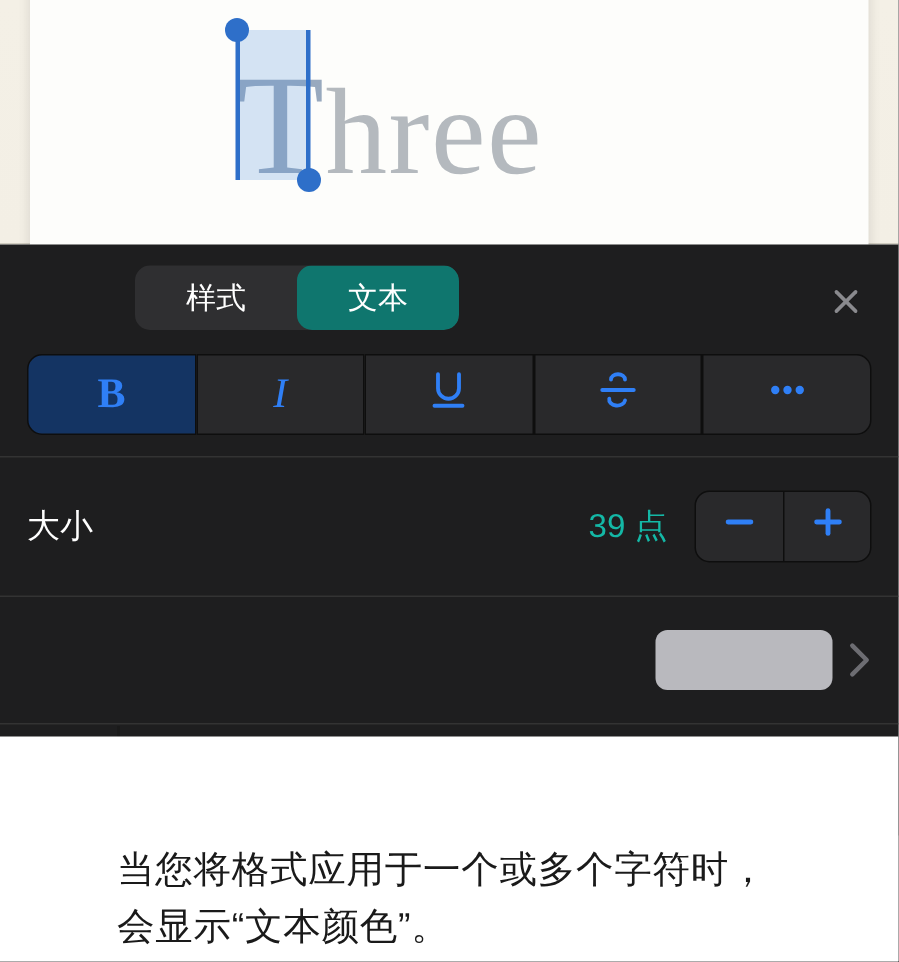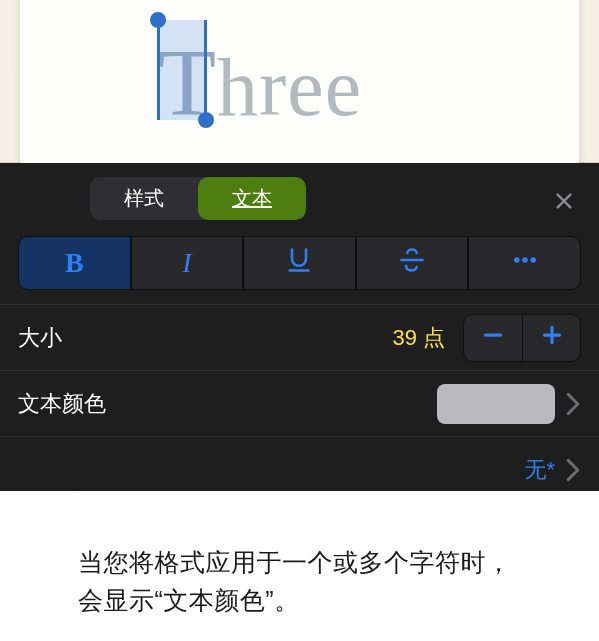--- a/index.html
+++ b/index.html
@@ -72,23 +72,22 @@
       border-radius: 10px;
       overflow: hidden;
     }
     .seg {
       padding: 8px 34px;
       font-size: 20px;
       color: #fff;
       cursor: pointer;
     }
     .seg.active {
-      background: #4d7c0f;
+      background: #0f766e;
       border-radius: 10px;
-      text-decoration: underline;
     }
     .close-x {
       margin-left: auto;
       width: 34px; height: 34px;
       display: flex; align-items: center; justify-content: center;
       color: #8a8a8e;
       cursor: pointer;
     }
     .close-x svg { width: 22px; height: 22px; }
 
@@ -110,28 +109,28 @@
     .style-btn.first { border-radius: 10px 0 0 10px; }
     .style-btn.last  { border-radius: 0 10px 10px 0; }
     .style-btn.active { background: #143463; }
     .style-btn .b { font-weight: 700; font-family: Georgia, serif; }
     .style-btn .i { font-style: italic; font-family: Georgia, serif; }
     .style-btn svg { width: 28px; height: 28px; }
 
     .prop-row {
       display: flex;
       align-items: center;
-      padding: 8px 18px;
+      padding: 22px 18px;
       border-top: 1px solid #333;
       font-size: 22px;
       color: #fff;
       min-height: 66px;
     }
     .prop-row .spacer { flex: 1; }
-    .prop-value { color: #fde047; font-size: 22px; margin-right: 18px; }
+    .prop-value { color: #14b8a6; font-size: 22px; margin-right: 18px; }
     .stepper {
       display: flex;
       background: #29292b;
       border-radius: 10px;
       overflow: hidden;
       border: 1px solid #0e0e0e;
     }
     .stepper .cell {
       width: 58px; height: 46px;
       display: flex; align-items: center; justify-content: center;
@@ -161,21 +160,21 @@
       background: #ffffff;
     }
     .callout-line {
       position: absolute;
       left: 78px; top: 484px;
       width: 2px; height: 62px;
       background: #1a1a1a;
     }
     .caption {
       position: absolute;
-      left: 78px; top: 544px;
+      left: 78px; top: 562px;
       font-size: 25px;
       line-height: 1.5;
       color: #1a1a1a;
       letter-spacing: 0.5px;
     }
   </style>
 </head>
 <body>
 
 <div class="canvas-area">
@@ -256,21 +255,20 @@
           <svg viewBox="0 0 24 24" stroke="#2f7ff6" stroke-width="3" stroke-linecap="round">
               <line x1="5" y1="12" x2="19" y2="12"></line>
               <line x1="12" y1="5" x2="12" y2="19"></line>
             </svg>
         </span>
       </div>
     </div>
   </div>
 
   <div class="prop-row">
-    <span>文本颜色</span>
     <span class="spacer"></span>
     <div class="color-swatch"></div>
     <span class="chevron">
       <svg viewBox="0 0 12 20" fill="none" stroke="currentColor" stroke-width="2.5" stroke-linecap="round" stroke-linejoin="round">
           <polyline points="2,2 10,10 2,18"></polyline>
         </svg>
     </span>
   </div>
 
   <div class="prop-row">

